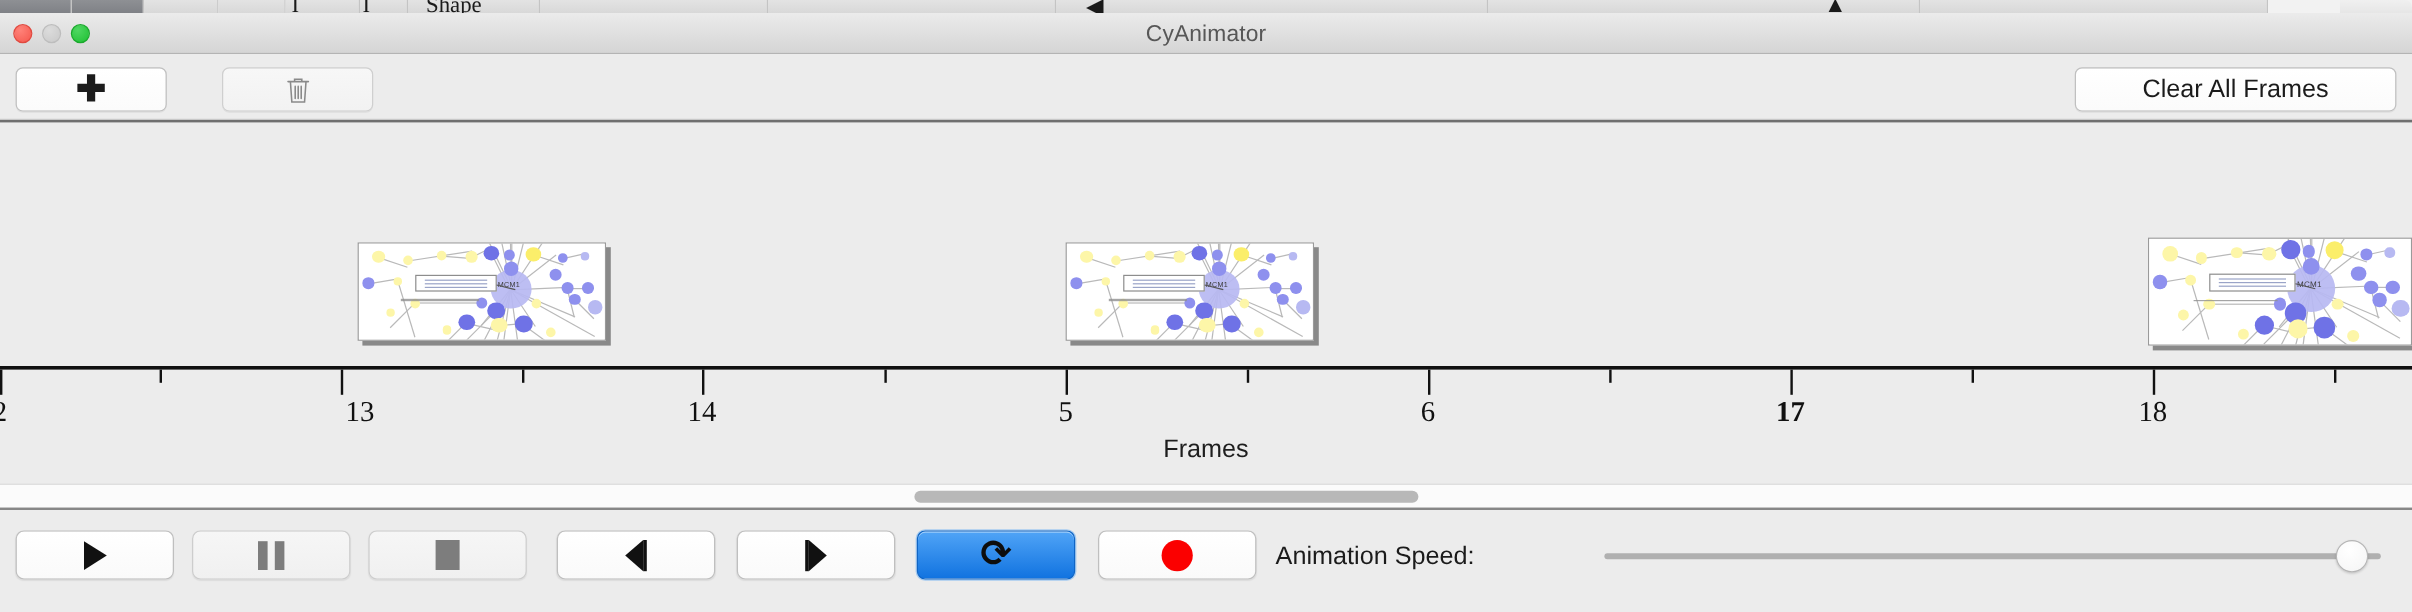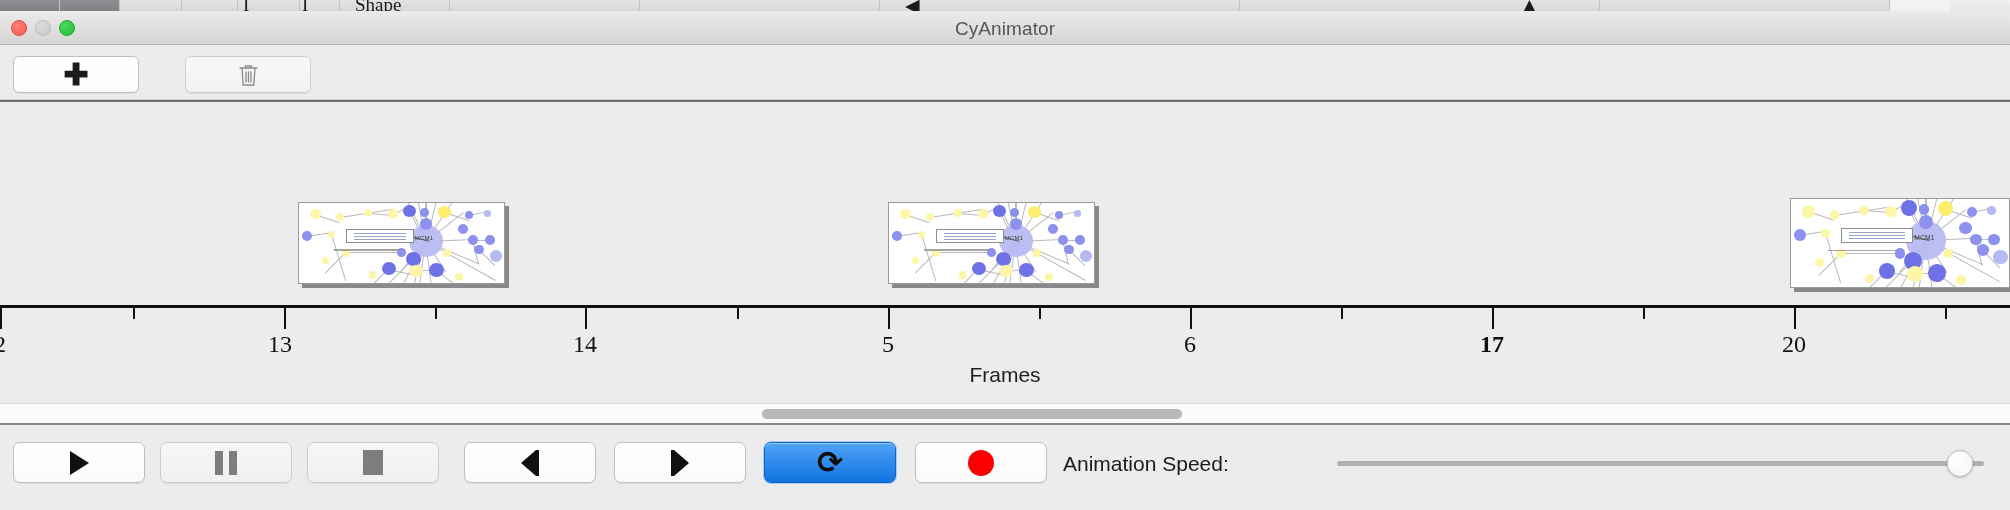--- a/index.html
+++ b/index.html
@@ -257,20 +257,23 @@
   </div>
 
   <div id="toolbar">
     <div class="btn" id="btn-add">
       <span class="plus-glyph">✚</span>
     </div>
     <div class="btn dim" id="btn-delete">
       <svg class="trash-svg" viewBox="0 0 21 24">
         <path d="M2 5 h17 M4 5 l1.2 17 h10.6 L17 5 M7.5 5 V3 h6 V5 M8 9 v10 M10.5 9 v10 M13 9 v10" fill="none" stroke="#8a8a8a" stroke-width="1.3" stroke-linecap="round"></path>
       </svg>
+    </div>
+    <div class="btn" id="btn-clear">
+      <span>Clear All Frames</span>
     </div>
   </div>
 
   <div id="timeline-pane">
     <div id="frames-layer">
         <div class="frame" style="left: 298px; top: 100px; width: 207px; height: 82px;">
           <div class="frame-inner">
             <div class="gedge" style="left: 62%; top: 47%; width: 37.855%; transform: rotate(-102.2deg); background: rgb(185, 185, 185);"></div>
             <div class="gedge" style="left: 62%; top: 47%; width: 37.108%; transform: rotate(-75.9638deg); background: rgb(185, 185, 185);"></div>
             <div class="gedge" style="left: 62%; top: 47%; width: 38.2753%; transform: rotate(-56.7251deg); background: rgb(185, 185, 185);"></div>
@@ -494,31 +497,31 @@
             <div class="gtext-strip" style="left: 17%; top: 58%; width: 32%;"></div>
           </div>
         </div>
       </div>
     <div id="axis">
       <div id="axis-line"></div>
       <div id="ticks-layer">
           <div class="tick major" style="left: 0px;"></div>
           <div class="tick-label" style="left: 0px;">2</div>
           <div class="tick major" style="left: 284px;"></div>
-          <div class="tick-label" style="left: 280px;">13</div>
+          <div class="tick-label" style="left: 300px;">13</div>
           <div class="tick major" style="left: 585px;"></div>
           <div class="tick-label" style="left: 585px;">14</div>
           <div class="tick major" style="left: 888px;"></div>
           <div class="tick-label" style="left: 888px;">5</div>
           <div class="tick major" style="left: 1190px;"></div>
           <div class="tick-label" style="left: 1190px;">6</div>
           <div class="tick major" style="left: 1492px;"></div>
           <div class="tick-label" style="left: 1492px; font-weight: bold;">17</div>
           <div class="tick major" style="left: 1794px;"></div>
-          <div class="tick-label" style="left: 1794px;">20</div>
+          <div class="tick-label" style="left: 1794px;">18</div>
           <div class="tick minor" style="left: 133px;"></div>
           <div class="tick minor" style="left: 435px;"></div>
           <div class="tick minor" style="left: 737px;"></div>
           <div class="tick minor" style="left: 1039px;"></div>
           <div class="tick minor" style="left: 1341px;"></div>
           <div class="tick minor" style="left: 1643px;"></div>
           <div class="tick minor" style="left: 1945px;"></div>
         </div>
       <div id="axis-title">Frames</div>
     </div>

